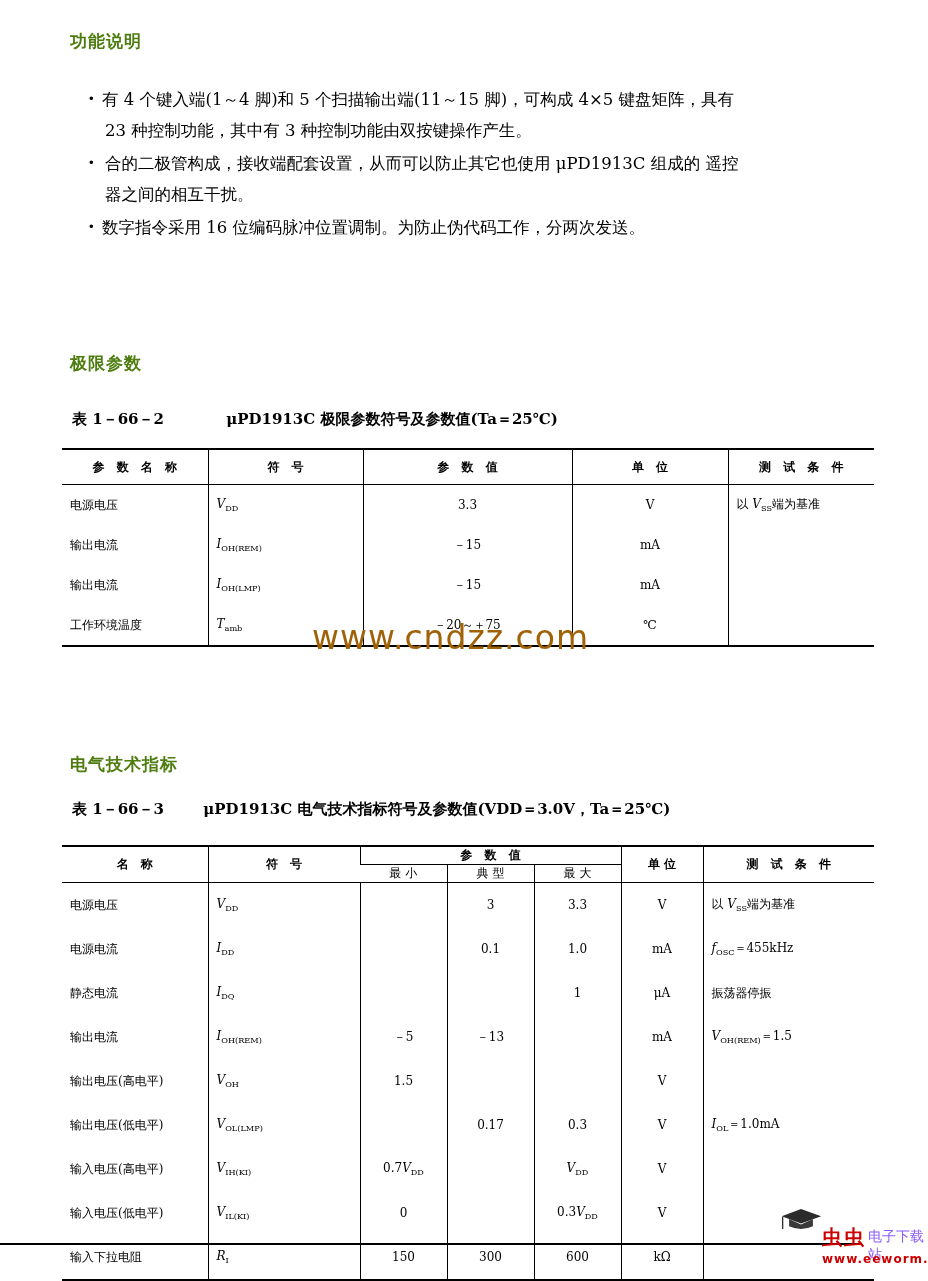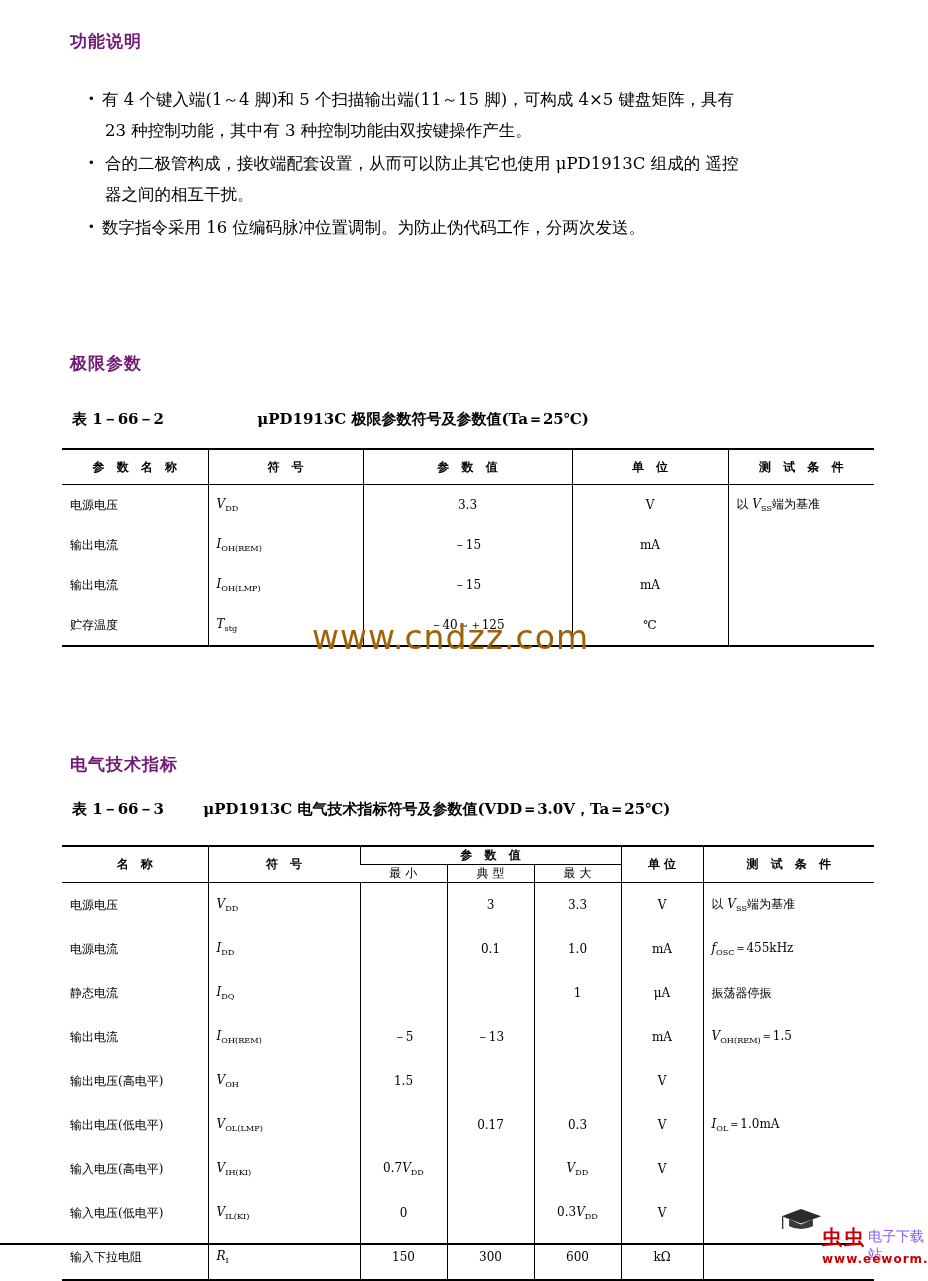--- a/index.html
+++ b/index.html
@@ -23,21 +23,21 @@
     box-sizing: border-box;
     padding: 0;
   }
 
   
   .sec-heading {
     font-family: "DejaVu Sans", "Liberation Sans", sans-serif;
     font-weight: bold;
     font-size: 17px;
     letter-spacing: 1px;
-    color: #701a75;
+    color: #4d7c0f;
   }
   #h-function { position: absolute; left: 70px; top: 30px; }
   #h-limits   { position: absolute; left: 70px; top: 352px; }
   #h-elec     { position: absolute; left: 70px; top: 753px; }
 
   
   .bullets {
     position: absolute;
     left: 86px;
     top: 84px;
@@ -65,21 +65,21 @@
   .tbl-caption {
     position: absolute;
     font-weight: bold;
     font-size: 15px;
     font-family: "DejaVu Serif", "Liberation Serif", serif;
     white-space: nowrap;
   }
   .tbl-caption .cap-num { margin-right: 0; }
   .tbl-caption .cap-title { }
   #cap-2 { left: 72px; top: 410px; }
-  #cap-2 .cap-title { margin-left: 88px; }
+  #cap-2 .cap-title { margin-left: 57px; }
   #cap-3 { left: 72px; top: 800px; }
   #cap-3 .cap-title { margin-left: 34px; }
 
   
   table.dt {
     position: absolute;
     border-collapse: collapse;
     font-size: 12px;
     font-family: "DejaVu Serif", "Liberation Serif", serif;
     table-layout: fixed;
@@ -243,23 +243,23 @@
           <td class="c-cond"></td>
         </tr>
         <tr>
           <td class="c-name">输出电流</td>
           <td class="c-sym"><span class="sym">I</span><sub>OH(LMP)</sub></td>
           <td class="c-val">－15</td>
           <td class="c-unit">mA</td>
           <td class="c-cond"></td>
         </tr>
         <tr>
-          <td class="c-name">贮存温度</td>
-          <td class="c-sym"><span class="sym">T</span><sub>stg</sub></td>
-          <td class="c-val">－40～＋125</td>
+          <td class="c-name">工作环境温度</td>
+          <td class="c-sym"><span class="sym">T</span><sub>amb</sub></td>
+          <td class="c-val">－20～＋75</td>
           <td class="c-unit">℃</td>
           <td class="c-cond"></td>
         </tr>
       </tbody>
   </table>
 
   <div id="watermark-cndzz">www.cndzz.com</div>
 
   <div class="sec-heading" id="h-elec">电气技术指标</div>
 

